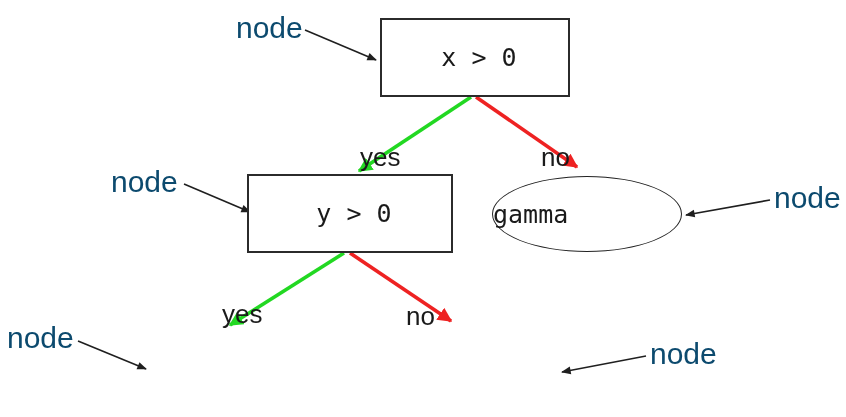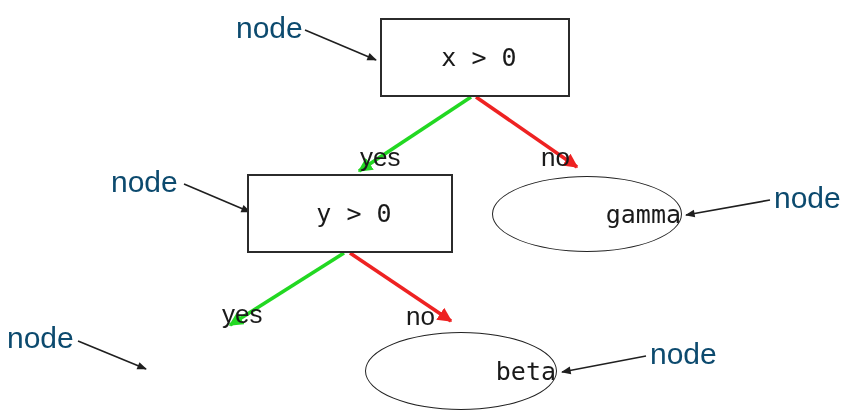--- a/index.html
+++ b/index.html
@@ -40,21 +40,21 @@
     justify-content: center;
     padding-left: 8px;
   }
   .node-ellipse {
     position: absolute;
     border: 1.6px solid #222222;
     border-radius: 50%;
     background: var(--background);
     display: flex;
     align-items: center;
-    justify-content: flex-end;
+    justify-content: flex-start;
   }
   .node-label {
     font-family: "DejaVu Sans Mono", monospace;
     font-size: 25px;
     color: var(--text);
     white-space: pre;
   }
   .edge-label {
     position: absolute;
     font-size: 26px;
@@ -127,23 +127,20 @@
 
   <div class="node-rect" id="node-y">
     <span class="node-label">y &gt; 0</span>
   </div>
 
   <div class="node-ellipse" id="node-gamma">
     <span class="node-label">gamma</span>
   </div>
 
 
-  <div class="node-ellipse" id="node-beta">
-    <span class="node-label">beta</span>
-  </div>
 
   <div class="edge-label" id="edge-label-yes1">yes</div>
   <div class="edge-label" id="edge-label-no1">no</div>
   <div class="edge-label" id="edge-label-yes2">yes</div>
   <div class="edge-label" id="edge-label-no2">no</div>
 
   <div class="callout-label" id="callout-root">node</div>
   <div class="callout-label" id="callout-y">node</div>
   <div class="callout-label" id="callout-gamma">node</div>
   <div class="callout-label" id="callout-psi">node</div>

